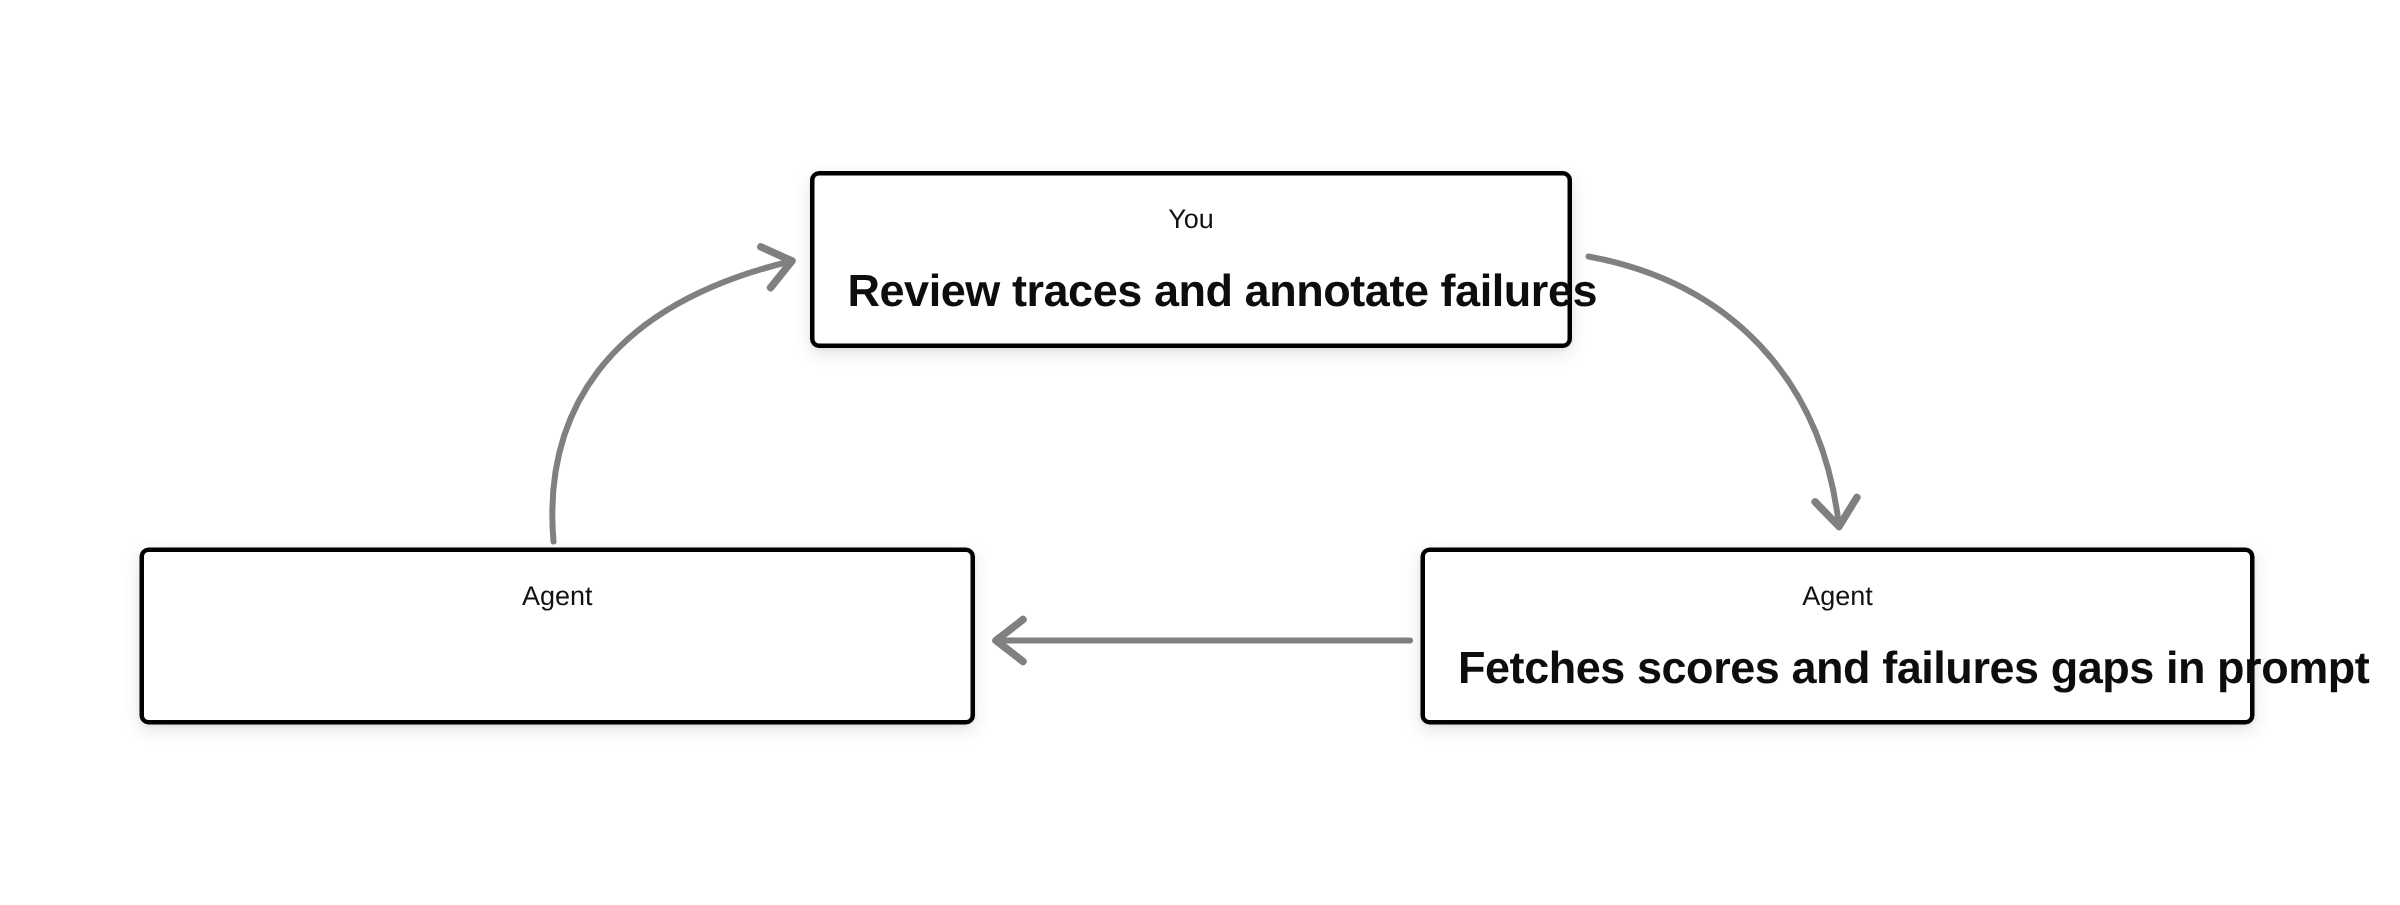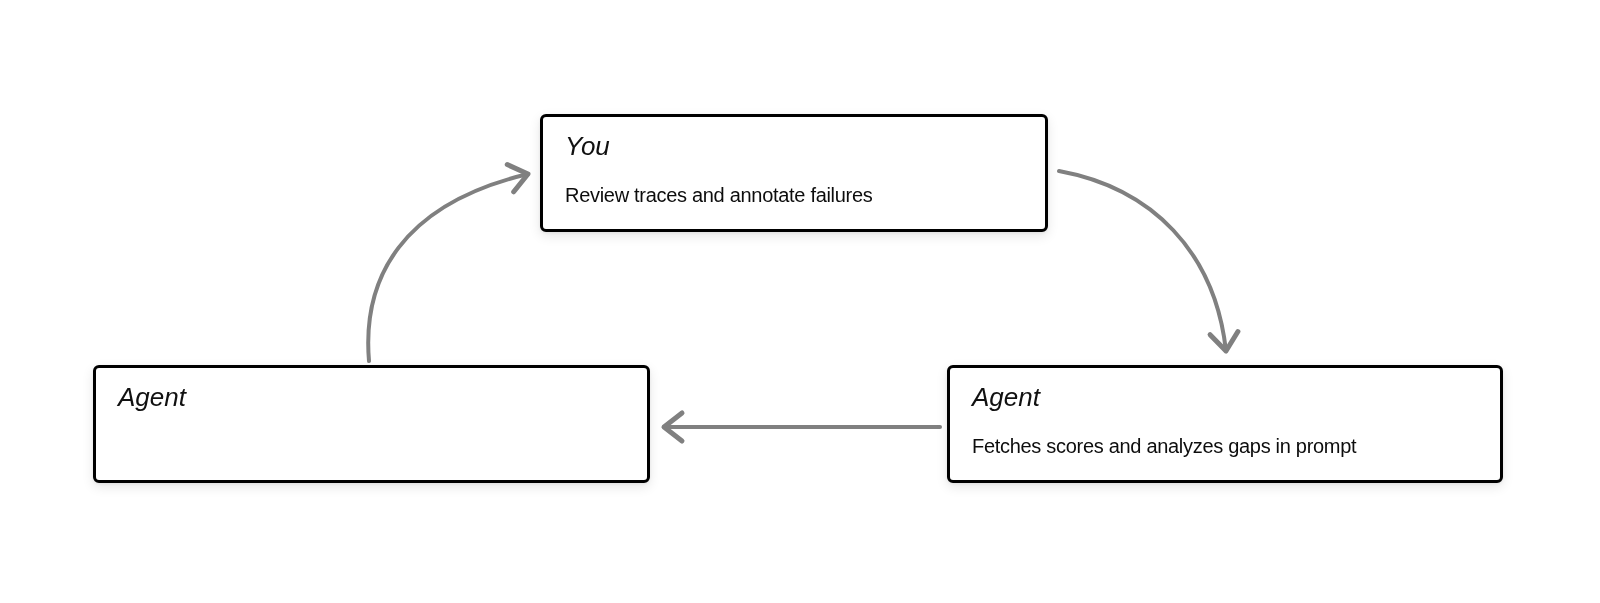--- a/index.html
+++ b/index.html
@@ -26,29 +26,29 @@
   .node {
     position: absolute;
     box-sizing: border-box;
     background: #ffffff;
     border: 3px solid #000000;
     border-radius: 6px;
     padding: 17px 22px 0 22px;
     box-shadow: 0 4px 12px rgba(0,0,0,0.10), 0 1px 3px rgba(0,0,0,0.06);
   }
   .node-label {
-    font-style: italic;
-    font-size: 26px;
+    font-size: 18px;
     line-height: 24px;
     color: #111111;
+    text-align: center;
   }
   .node-title {
     margin-top: 22px;
-    font-weight: 400;
-    font-size: 20px;
+    font-weight: 700;
+    font-size: 30px;
     line-height: 30px;
     letter-spacing: -0.3px;
     color: #0d0d0d;
     white-space: nowrap;
   }
   .node-top   { left: 540px; top: 114px; width: 508px; height: 118px; }
   .node-left  { left:  93px; top: 365px; width: 557px; height: 118px; }
   .node-right { left: 947px; top: 365px; width: 556px; height: 118px; }
 </style>
 </head>
@@ -74,16 +74,16 @@
     <div class="node-label">You</div>
     <div class="node-title">Review traces and annotate failures</div>
   </div>
 
   <div class="node node-left">
     <div class="node-label">Agent</div>
   </div>
 
   <div class="node node-right">
     <div class="node-label">Agent</div>
-    <div class="node-title">Fetches scores and analyzes gaps in prompt</div>
+    <div class="node-title">Fetches scores and failures gaps in prompt</div>
   </div>
 
 </div>
 
 </body></html>

